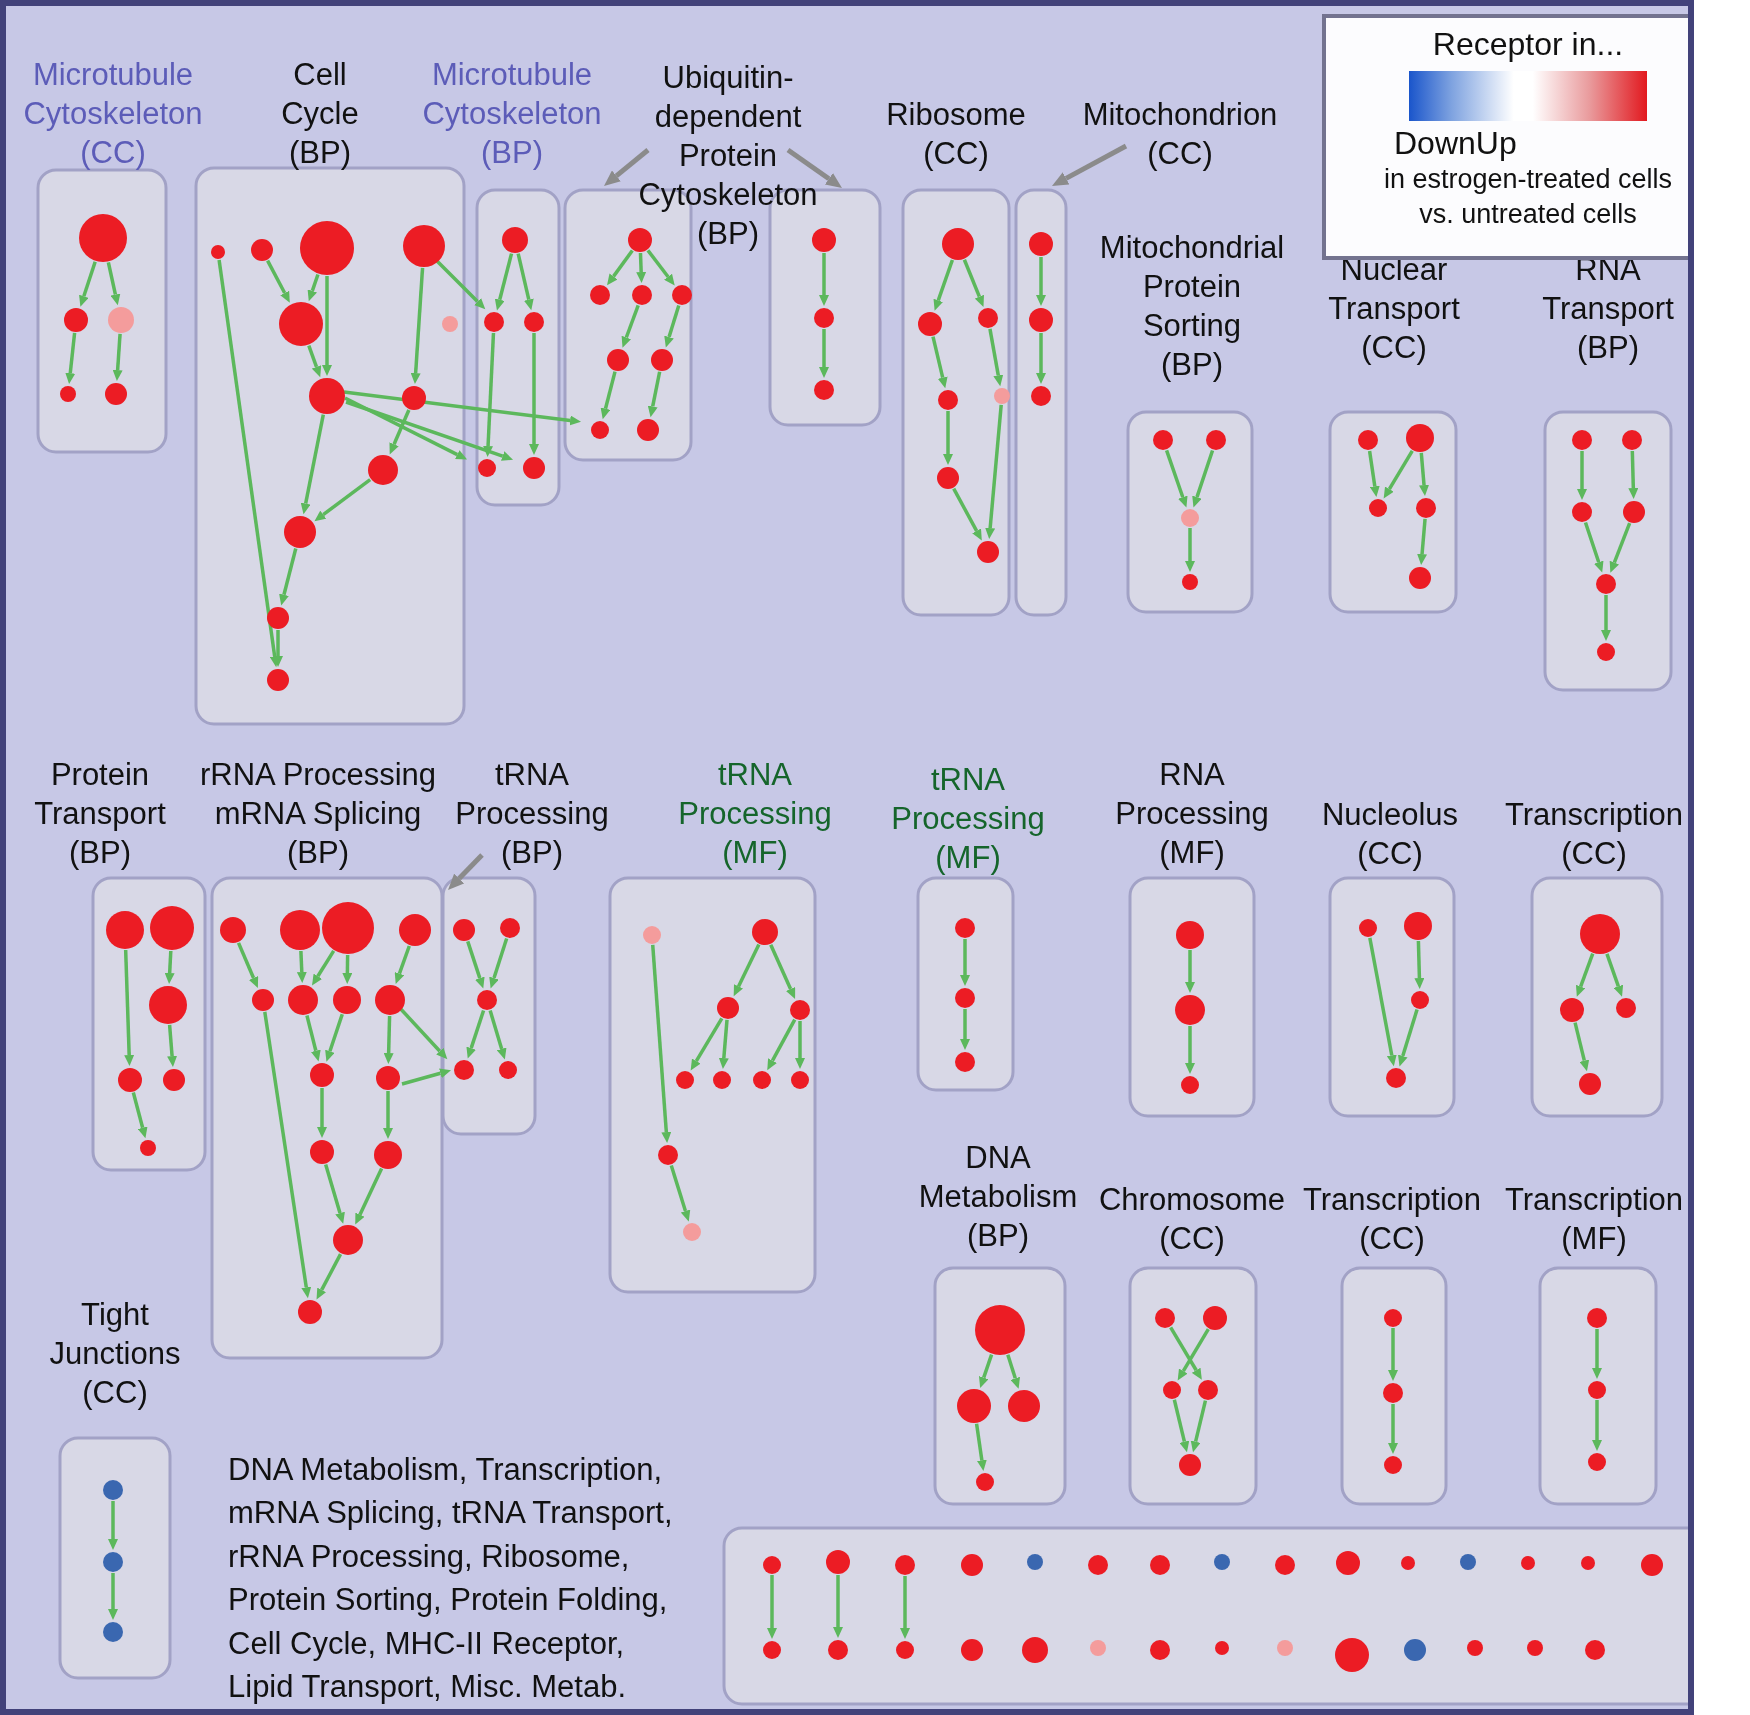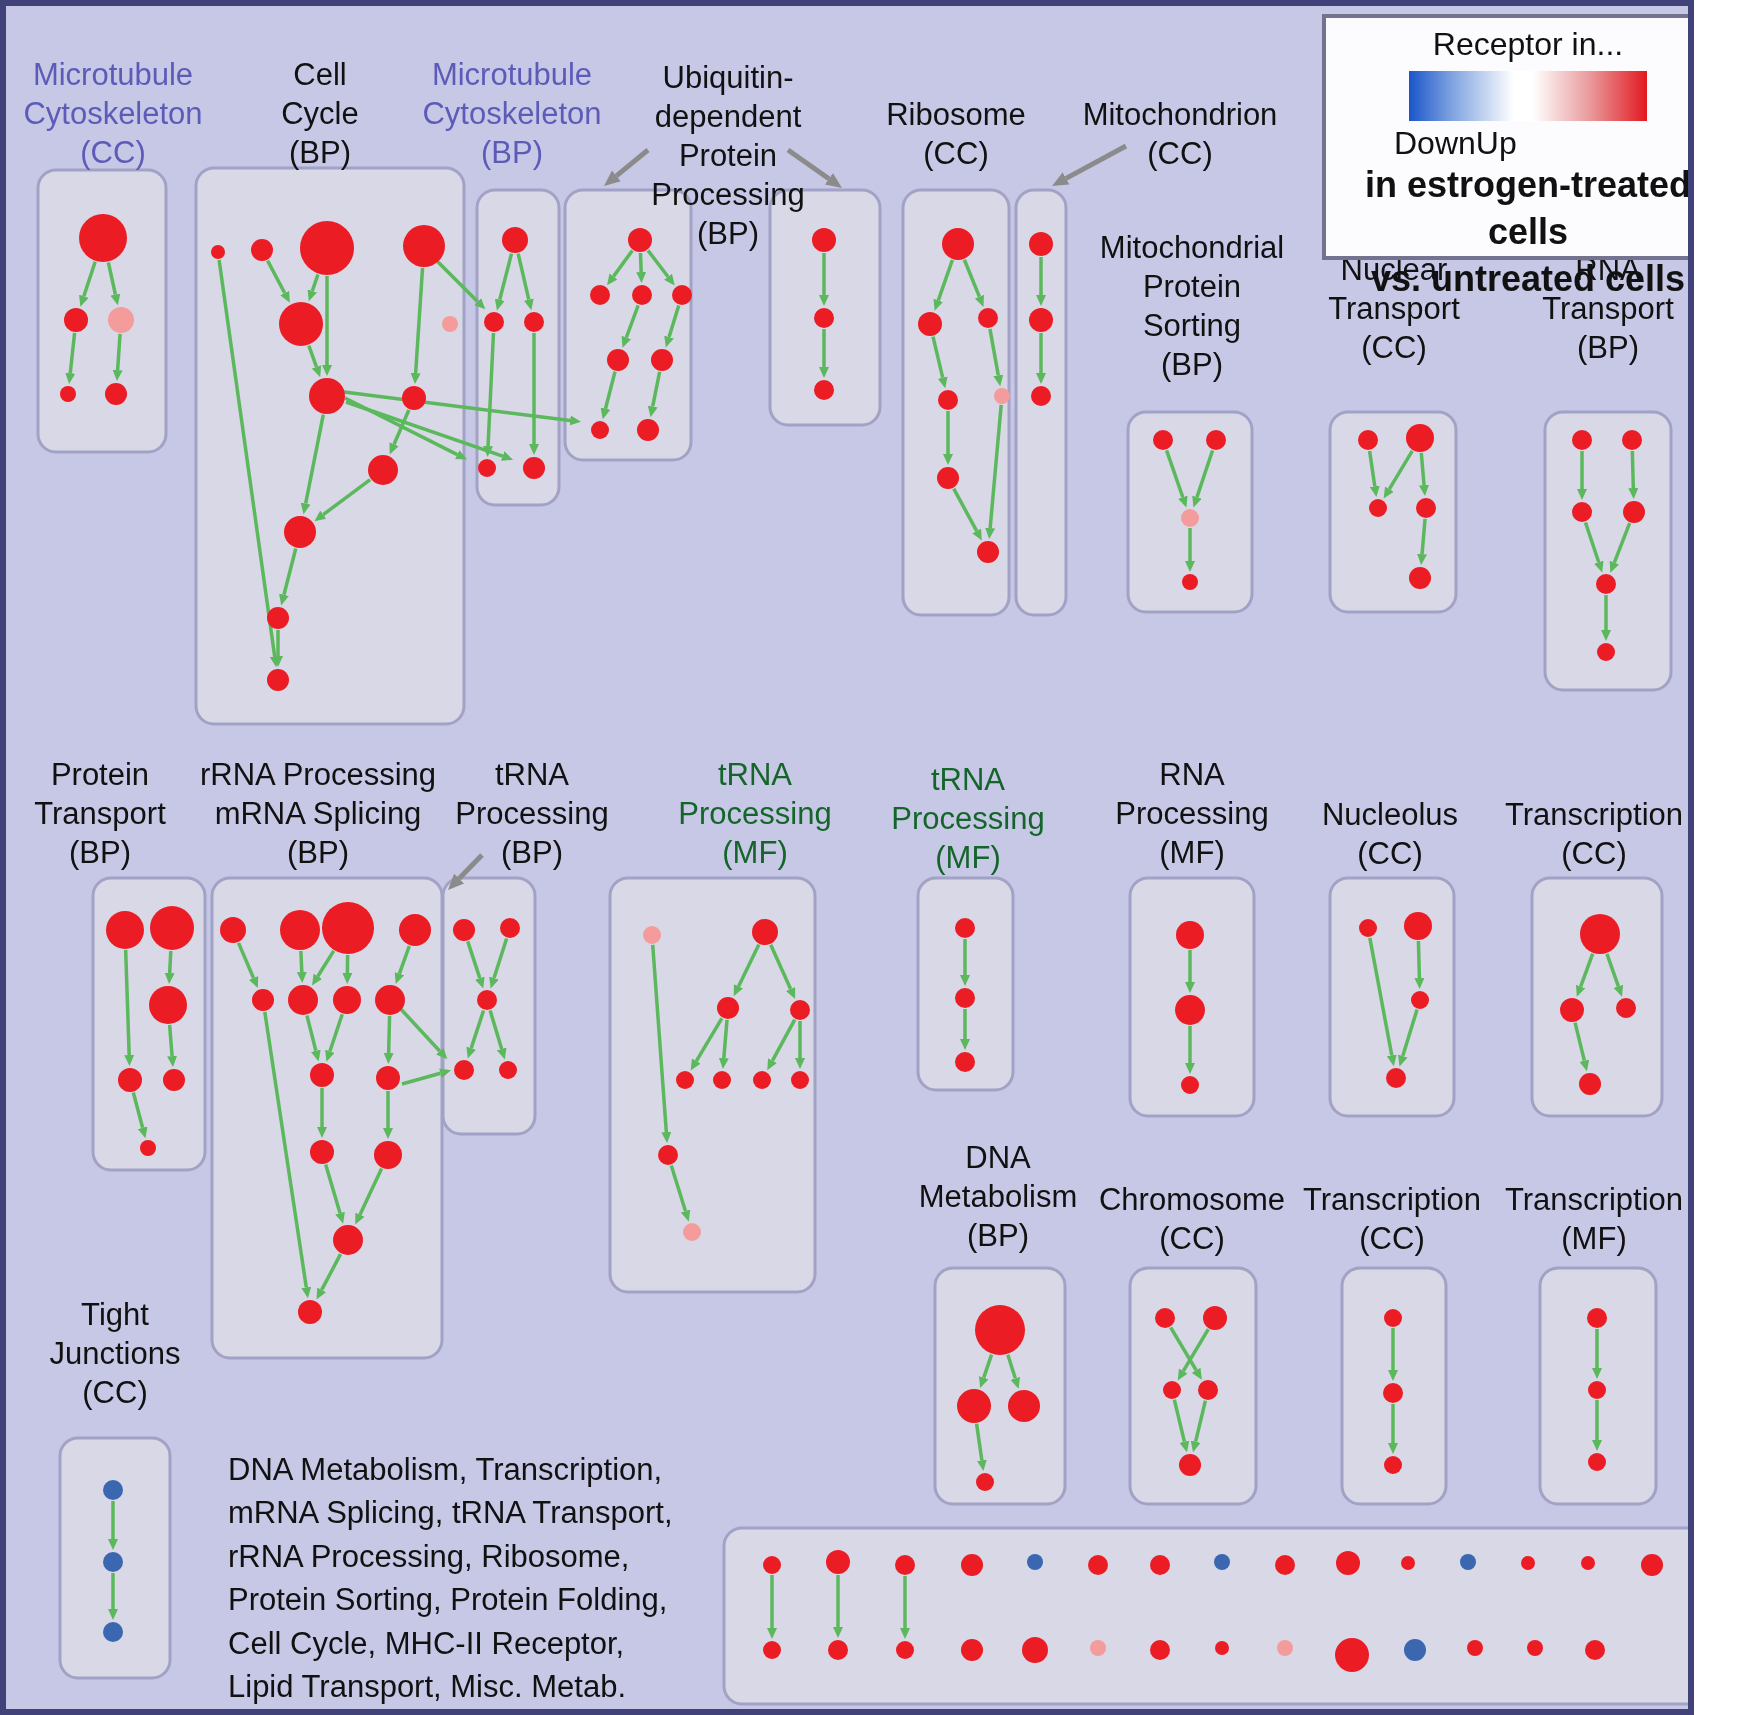--- a/index.html
+++ b/index.html
@@ -8,21 +8,21 @@
   #net{position:absolute;left:0;top:0;z-index:1;}
   #labels{position:absolute;left:0;top:0;width:1750px;height:1715px;z-index:10;pointer-events:none;}
   .cluster-label{position:absolute;width:340px;text-align:center;white-space:pre-line;font-size:31px;line-height:1.26;color:#111111;}
   .lc-black{color:#111111;}
   .lc-blue{color:#5c5cb8;}
   .lc-green{color:#15652b;}
   .legend{position:absolute;left:1322px;top:14px;width:412px;height:246px;background:#fcfcfe;border:4px solid #73738f;box-sizing:border-box;text-align:center;color:#111;z-index:20;}
   .legend-title{margin-top:8px;font-size:32px;}
   .legend-gradient{width:238px;height:50px;margin:8px auto 0;background:linear-gradient(90deg,#1a55cb 0%,#7fa3e0 18%,#ffffff 44%,#ffffff 52%,#e99a9c 76%,#e2191f 100%);}
   .legend-downup{width:268px;margin:4px auto 0;display:flex;justify-content:flex-start;font-size:32px;}
-  .legend-sub{font-size:36px;line-height:1.3;font-weight:bold;}
+  .legend-sub{font-size:27px;line-height:1.3;}
   .annotation{position:absolute;left:228px;top:1448px;font-size:31px;line-height:1.4;color:#111;z-index:10;}
 </style>
 </head>
 <body>
 
 <div id="canvas">
   <svg id="net" width="1750" height="1715">
       <defs>
         <marker id="ag" markerWidth="13" markerHeight="10" refX="0" refY="5" orient="auto" markerUnits="userSpaceOnUse">
           <path d="M0,0 L11,5 L0,10 Z" fill="#5cb85c"></path>
@@ -331,21 +331,21 @@
 (CC)</div>
       <div class="cluster-label lc-black" style="left: 150px; top: 55px;">Cell
 Cycle
 (BP)</div>
       <div class="cluster-label lc-blue" style="left: 342px; top: 55px;">Microtubule
 Cytoskeleton
 (BP)</div>
       <div class="cluster-label lc-black" style="left: 558px; top: 58px;">Ubiquitin-
 dependent
 Protein
-Processing
+Cytoskeleton
 (BP)</div>
       <div class="cluster-label lc-black" style="left: 786px; top: 95px;">Ribosome
 (CC)</div>
       <div class="cluster-label lc-black" style="left: 1010px; top: 95px;">Mitochondrion
 (CC)</div>
       <div class="cluster-label lc-black" style="left: 1022px; top: 228px;">Mitochondrial
 Protein
 Sorting
 (BP)</div>
       <div class="cluster-label lc-black" style="left: 1224px; top: 250px;">Nuclear

